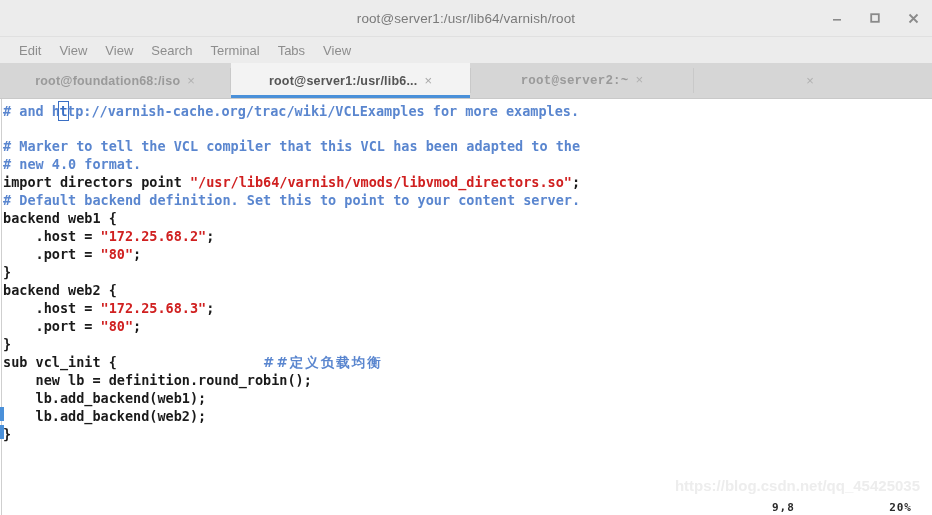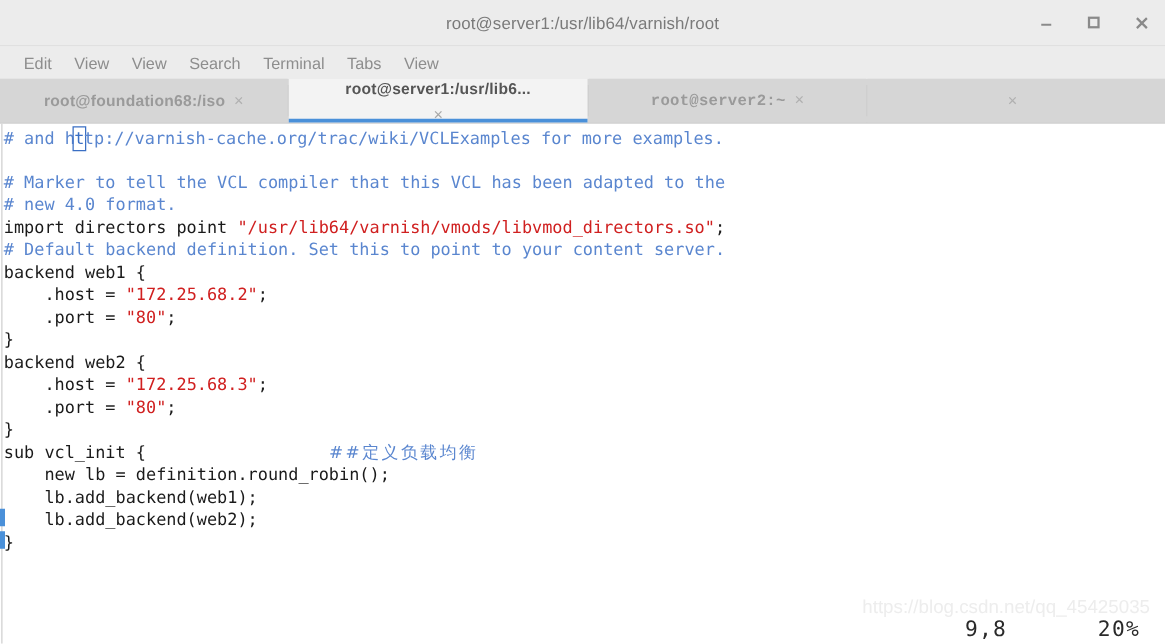--- a/index.html
+++ b/index.html
@@ -96,21 +96,20 @@
     font-weight: 600;
     letter-spacing: 0.2px;
   }
   .tab .tab-close {
     font-size: 13px;
     color: #b0b0b0;
     line-height: 1;
   }
   .tab.active {
     background: #f3f3f3;
-    flex-direction: column;
   }
   .tab.active .tab-label {
     color: #555555;
   }
   .tab.active .tab-close {
     color: #a8a8a8;
   }
   .tab.active::after {
     content: "";
     position: absolute;
@@ -129,20 +128,21 @@
   }
 
   
   .terminal {
     position: relative;
     height: 417px;
     background: #ffffff;
     overflow: hidden;
     font-family: "DejaVu Sans Mono", "Liberation Mono", monospace;
     font-size: 13.5px;
+    font-weight: bold;
   }
   .gutter-line {
     position: absolute;
     left: 1px;
     top: 0;
     bottom: 0;
     width: 1px;
     background: #cfcfcf;
   }
   .gutter-mark {
@@ -186,21 +186,21 @@
     white-space: nowrap;
     pointer-events: none;
   }
   .statusline {
     position: absolute;
     bottom: 2px;
     left: 0;
     right: 0;
     height: 16px;
     font-family: "DejaVu Sans Mono", "Liberation Mono", monospace;
-    font-size: 17px;
+    font-size: 11px;
     color: #2a2a2a;
   }
   .status-pos {
     position: absolute;
     left: 772px;
     bottom: 0;
     letter-spacing: 1px;
   }
   .status-pct {
     position: absolute;

